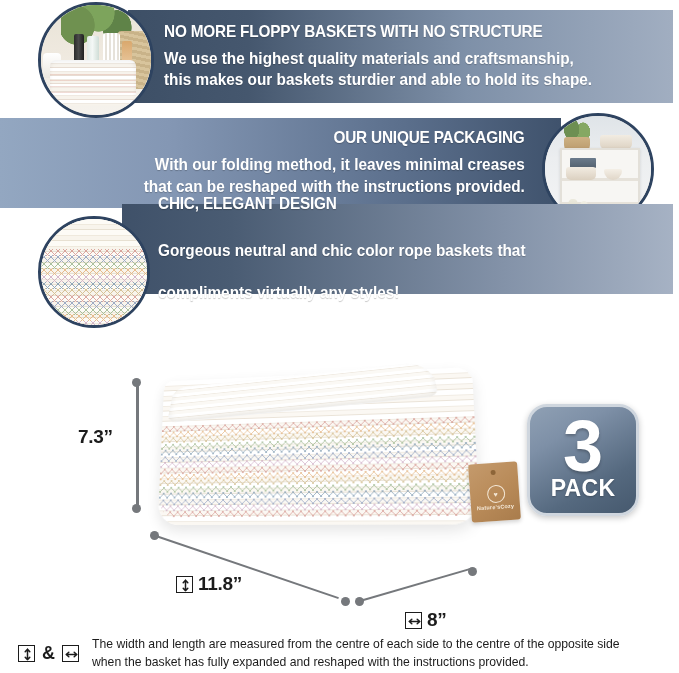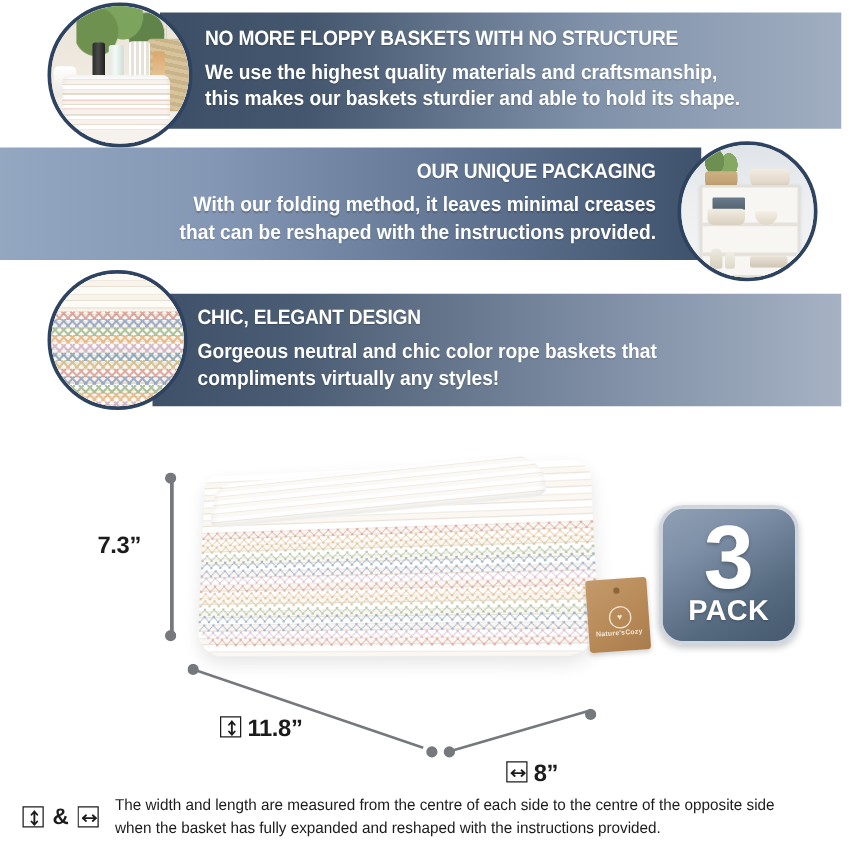--- a/index.html
+++ b/index.html
@@ -40,24 +40,25 @@
     height: 90px;
     background: linear-gradient(to right, #93a7c1 0%, #8497b4 30%, #5b6f8c 72%, #3f526c 100%);
     padding-left: 18px;
     padding-right: 36px;
     text-align: right;
     align-items: flex-end;
   }
   .banner-3 {
     left: 122px;
     right: 6px;
-    top: 235px;
+    top: 204px;
     height: 90px;
     background: linear-gradient(to right, #3f5169 0%, #4a5c73 20%, #8493a9 70%, #a6b2c4 100%);
     padding-left: 36px;
+    gap: 20px;
   }
 
   .banner-title {
     color: #ffffff;
     font-weight: bold;
     font-size: 16.5px;
     letter-spacing: -0.2px;
     line-height: 1.15;
     margin-bottom: 7px;
     text-shadow: 0 1px 1px rgba(0,0,0,0.22);
@@ -323,21 +324,21 @@
     transform: rotate(18.8deg);
   }
   .dim-diag-right {
     left: 360px; top: 270px; width: 116px; height: 2.2px;
     transform-origin: left center;
     transform: rotate(-16.2deg);
   }
 
   .dim-label-box {
     position: absolute;
-    display: flex; gap: 5px;
+    display: flex; align-items: center; gap: 5px;
     font-size: 19px; font-weight: bold; color: #1c1c1c;
     letter-spacing: -0.3px;
   }
   .dim-label-118 { left: 176px; top: 243px; }
   .dim-label-8   { left: 405px; top: 279px; }
 
   .icon-box {
     width: 17px; height: 17px;
     border: 1.6px solid #1c1c1c;
     box-sizing: border-box;

